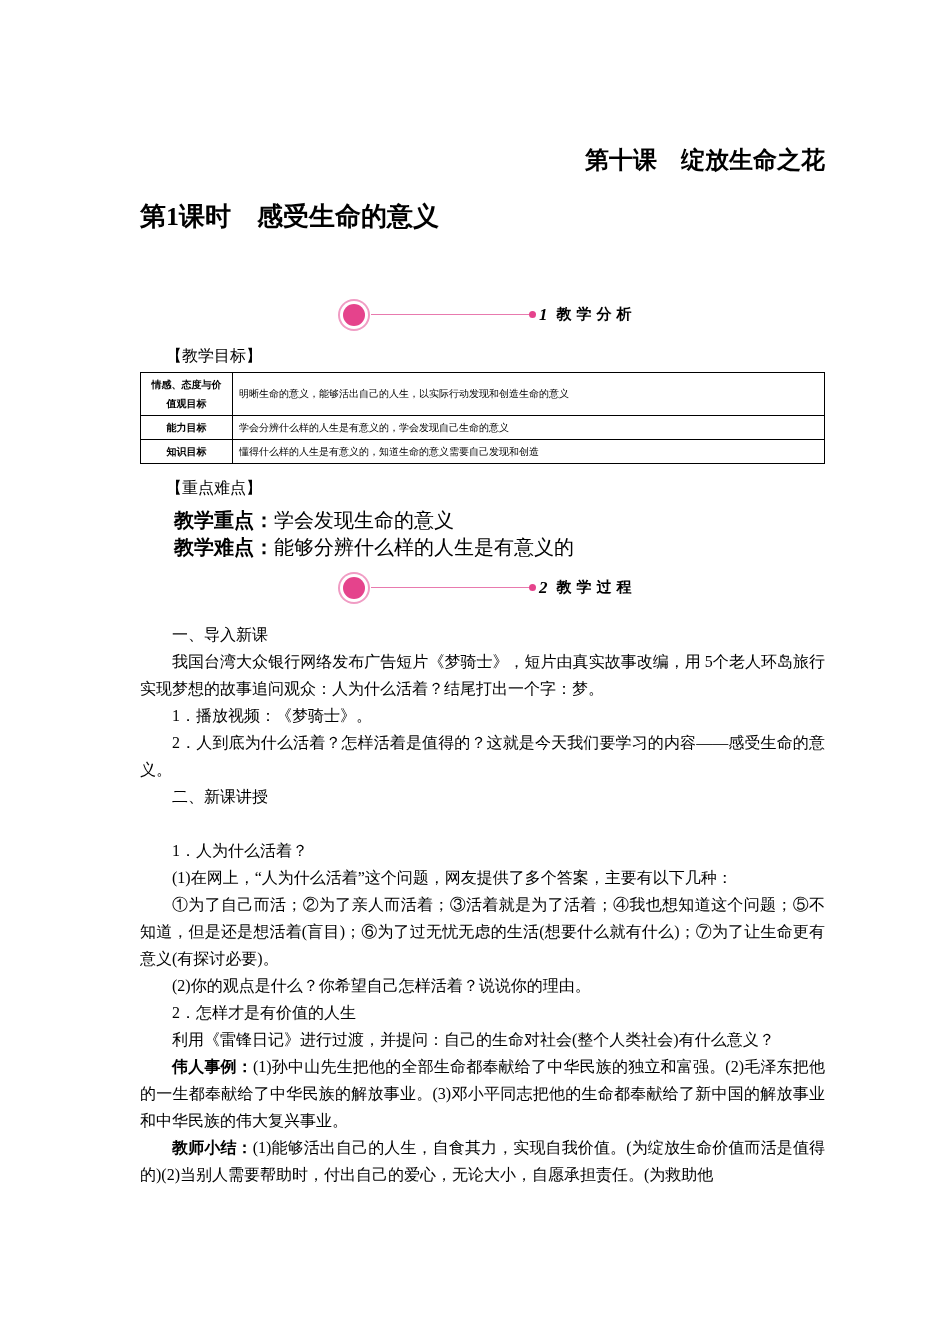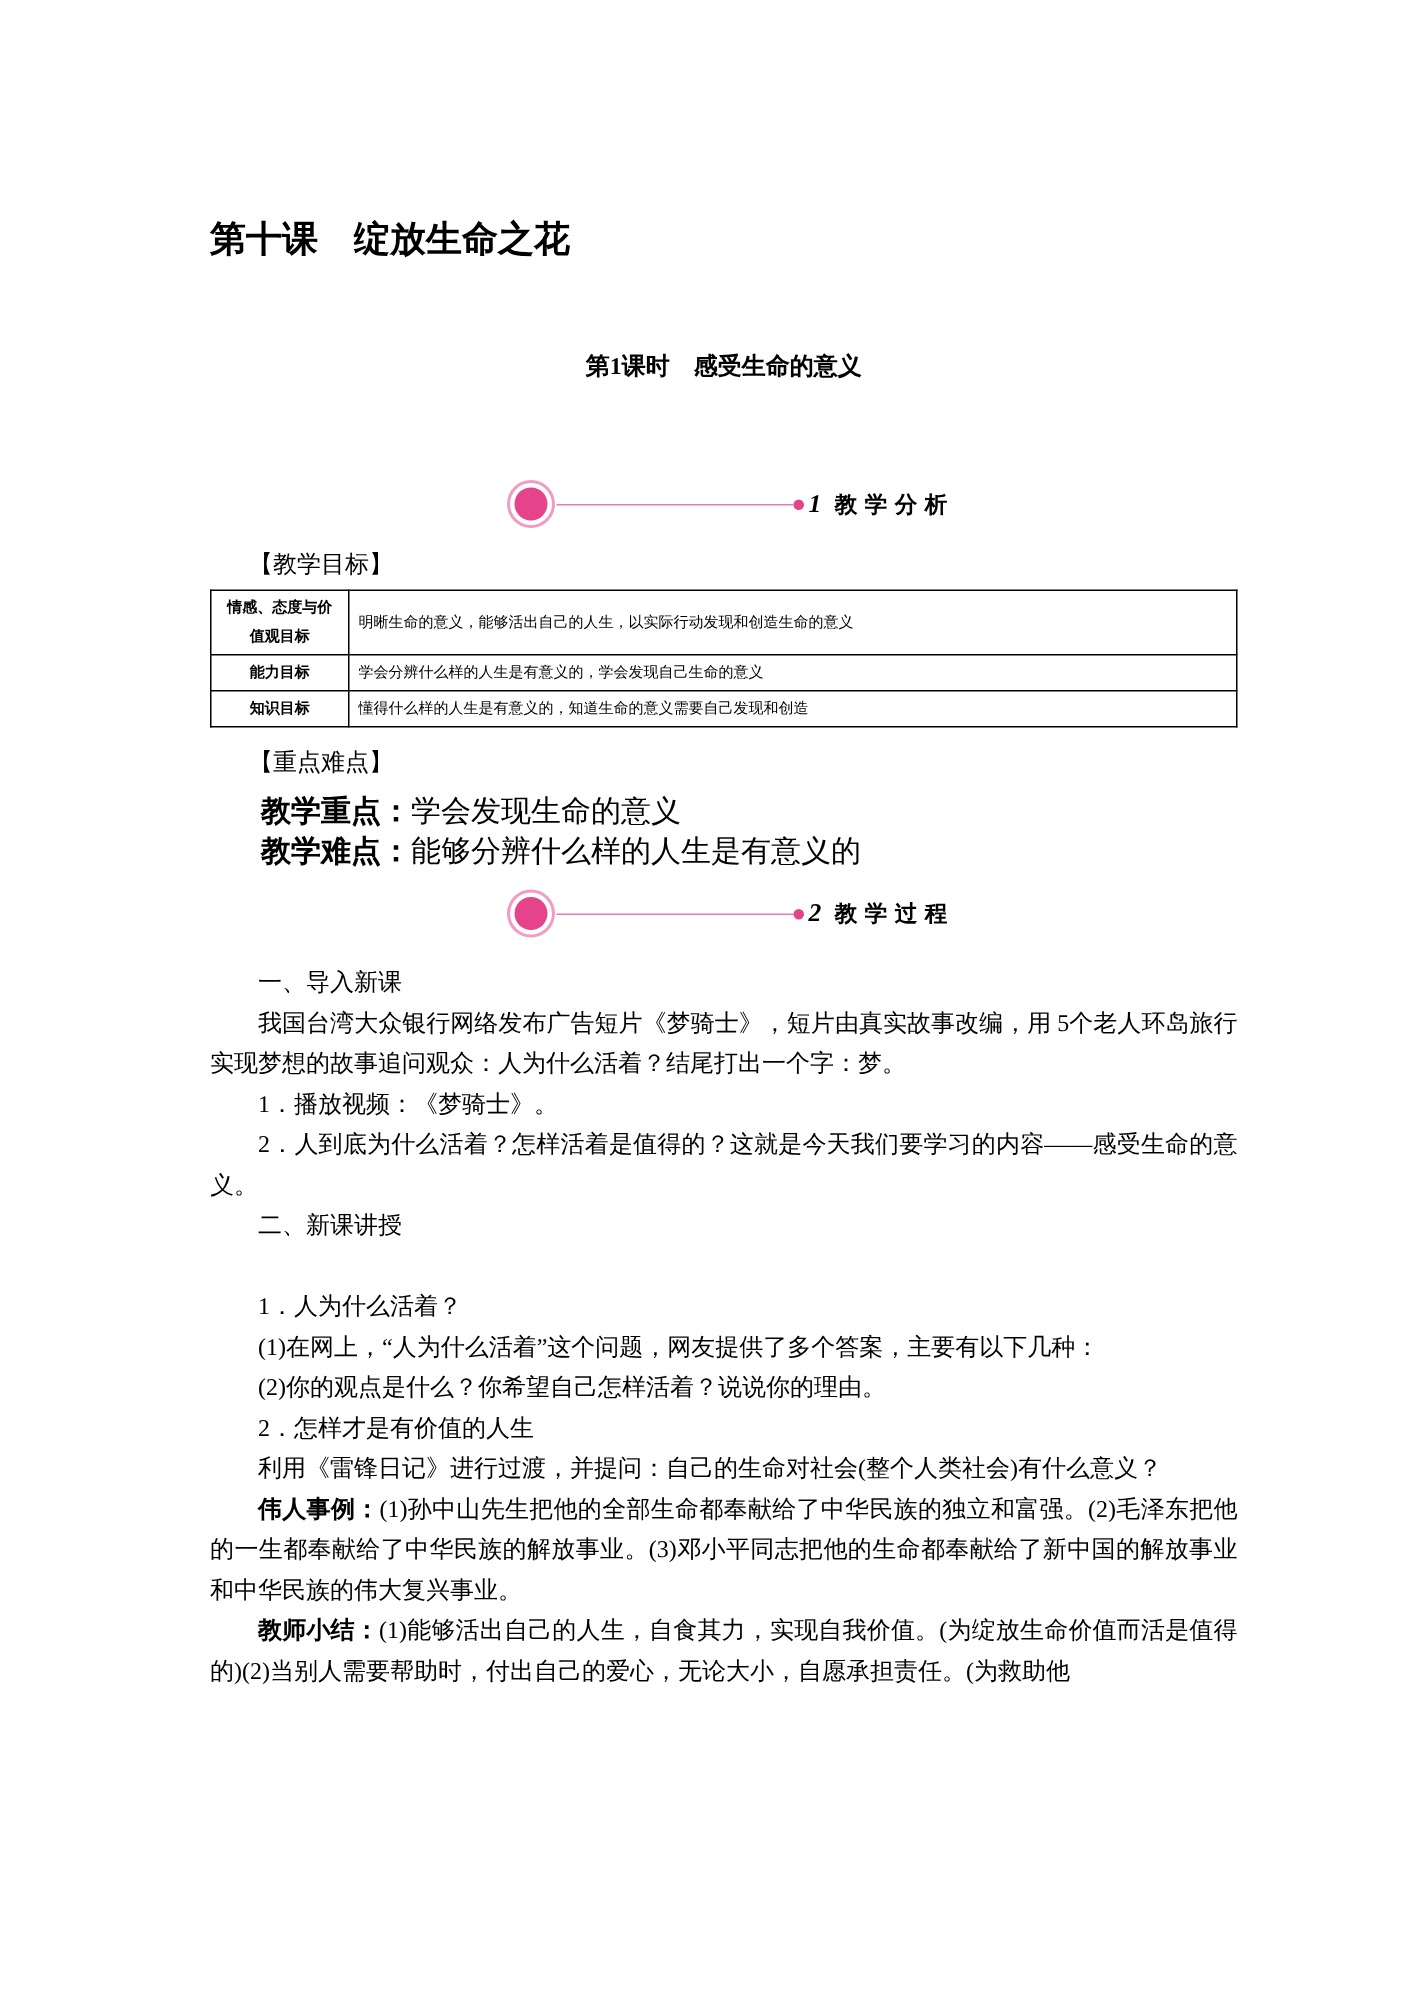--- a/index.html
+++ b/index.html
@@ -6,24 +6,24 @@
   body{
     width:950px;height:1344px;background:#ffffff;color:#000;
     font-family:"Liberation Serif","DejaVu Serif",serif;
   }
   *{box-sizing:border-box;}
   .page{
     position:relative;width:950px;height:1344px;overflow:hidden;
     padding:145px 125px 0 140px;background:#fff;
   }
   .title{
-    margin:0;text-align:left;font-size:24px;font-weight:bold;line-height:1.25;
+    margin:0;text-align:right;font-size:24px;font-weight:bold;line-height:1.25;
   }
   .subtitle{
-    margin:60px 0 0 0;text-align:center;font-size:16px;font-weight:bold;line-height:1.25;
+    margin:26px 0 0 0;text-align:left;font-size:26px;font-weight:bold;line-height:1.25;
   }
   .section-marker{
     display:flex;align-items:center;height:34px;margin-top:64px;
   }
   .section-marker.second{margin-top:10px;}
   .marker-circle{
     flex:0 0 auto;width:22px;height:22px;border-radius:50%;
     background:#e5438c;
     box-shadow:0 0 0 3px #ffffff,0 0 0 5px #f09cc4;
     margin-left:203px;
@@ -115,20 +115,21 @@
   </div>
 
   <div class="body-text">
     <p class="para"><b></b><span>一、导入新课</span></p>
     <p class="para"><b></b><span>我国台湾大众银行网络发布广告短片《梦骑士》，短片由真实故事改编，用 5个老人环岛旅行实现梦想的故事追问观众：人为什么活着？结尾打出一个字：梦。</span></p>
     <p class="para"><b></b><span>1．播放视频：《梦骑士》。</span></p>
     <p class="para"><b></b><span>2．人到底为什么活着？怎样活着是值得的？这就是今天我们要学习的内容——感受生命的意义。</span></p>
     <p class="para"><b></b><span>二、新课讲授</span></p>
     <p class="para gap-before"><b></b><span>1．人为什么活着？</span></p>
     <p class="para"><b></b><span>(1)在网上，“人为什么活着”这个问题，网友提供了多个答案，主要有以下几种：</span></p>
+    <p class="para"><b></b><span>①为了自己而活；②为了亲人而活着；③活着就是为了活着；④我也想知道这个问题；⑤不知道，但是还是想活着(盲目)；⑥为了过无忧无虑的生活(想要什么就有什么)；⑦为了让生命更有意义(有探讨必要)。</span></p>
     <p class="para"><b></b><span>(2)你的观点是什么？你希望自己怎样活着？说说你的理由。</span></p>
     <p class="para"><b></b><span>2．怎样才是有价值的人生</span></p>
     <p class="para"><b></b><span>利用《雷锋日记》进行过渡，并提问：自己的生命对社会(整个人类社会)有什么意义？</span></p>
     <p class="para"><b>伟人事例：</b><span>(1)孙中山先生把他的全部生命都奉献给了中华民族的独立和富强。(2)毛泽东把他的一生都奉献给了中华民族的解放事业。(3)邓小平同志把他的生命都奉献给了新中国的解放事业和中华民族的伟大复兴事业。</span></p>
     <p class="para"><b>教师小结：</b><span>(1)能够活出自己的人生，自食其力，实现自我价值。(为绽放生命价值而活是值得的)(2)当别人需要帮助时，付出自己的爱心，无论大小，自愿承担责任。(为救助他</span></p>
   </div>
 
 </div>
 
 </body></html>

